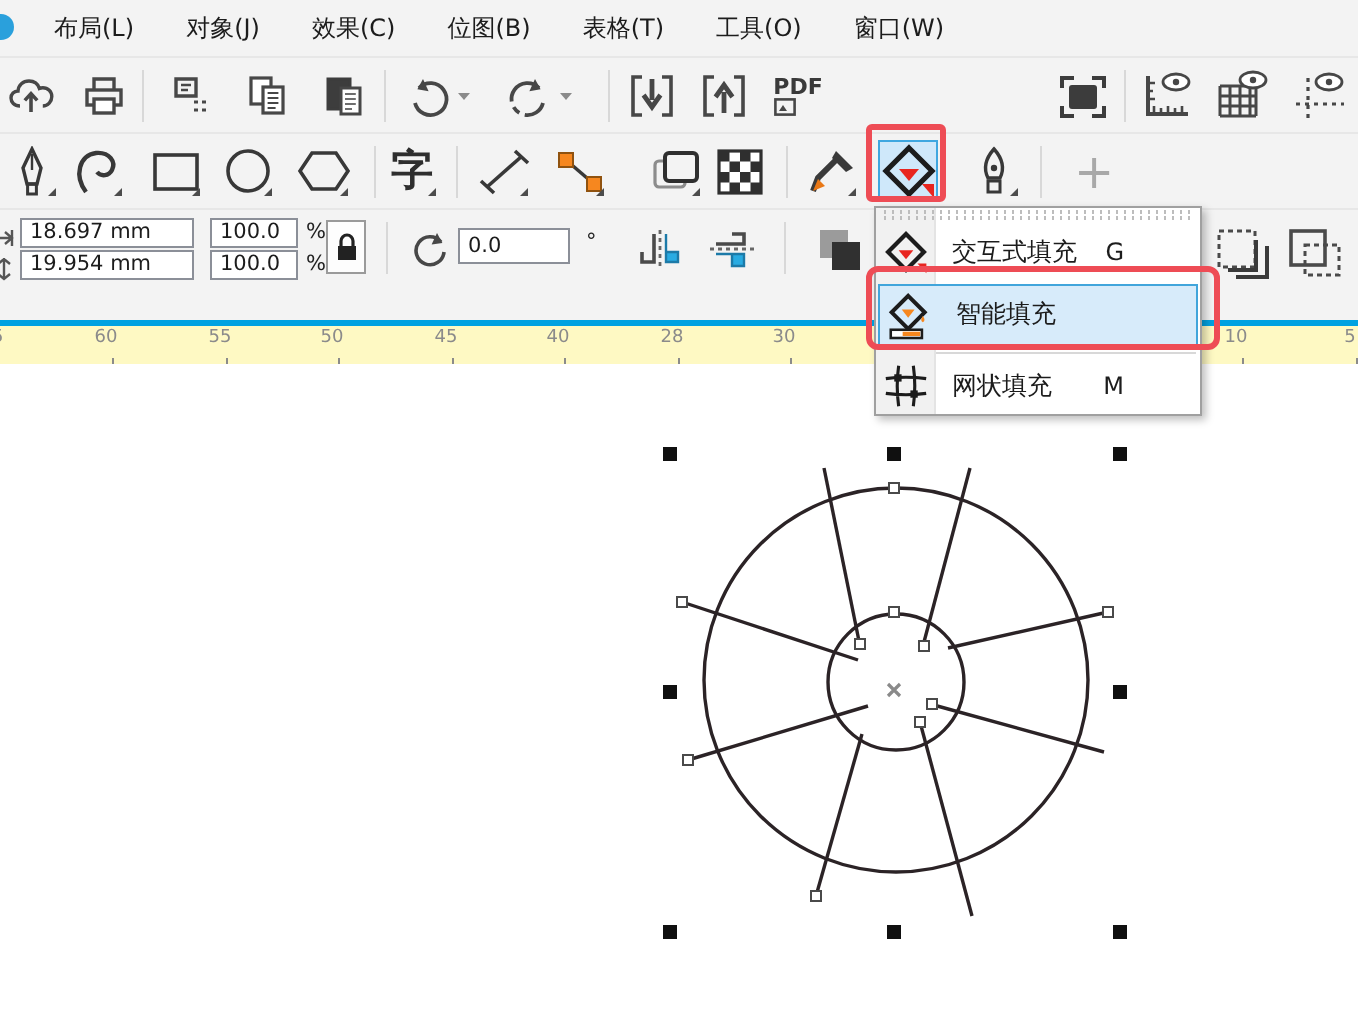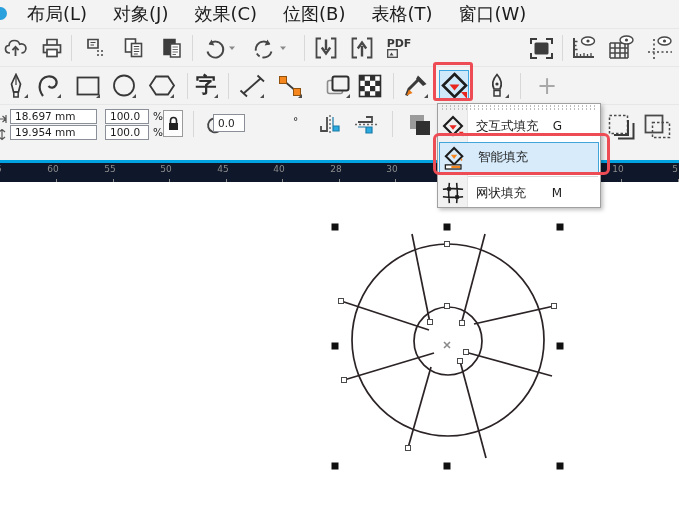--- a/index.html
+++ b/index.html
@@ -1,40 +1,40 @@
 <!DOCTYPE html>
 <html><head>
 <meta charset="utf-8">
 <style>
   html,body{margin:0;padding:0;}
   .screen{position:relative;width:679px;height:508px;overflow:hidden;background:#ffffff;
           font-family:"DejaVu Sans",sans-serif;color:#1c1c1c;}
   
   .menubar{position:absolute;left:0;top:0;width:679px;height:28px;background:#f3f3f3;
            display:flex;align-items:center;padding-left:14px;box-sizing:border-box;}
-  .menubar .mitem{font-size:18px;padding:0 13px;height:28px;line-height:28px;cursor:default;}
+  .menubar .mitem{font-size:12px;padding:0 13px;height:28px;line-height:28px;cursor:default;}
   .appdisc{position:absolute;left:-6px;top:7px;width:13px;height:13px;border-radius:50%;background:#2aa0dc;}
   .row2{position:absolute;left:0;top:28px;width:679px;height:38px;background:#f3f3f3;border-top:1px solid #e7e7e7;box-sizing:border-box;}
   .row3{position:absolute;left:0;top:66px;width:679px;height:38px;background:#f3f3f3;border-top:1px solid #e7e7e7;box-sizing:border-box;}
   .propbar{position:absolute;left:0;top:104px;width:679px;height:56px;background:#f3f3f3;border-top:1px solid #e7e7e7;box-sizing:border-box;}
   .vsep{position:absolute;width:1px;height:26px;background:#d8d8d8;top:6px;}
   .tbtn{position:absolute;top:5px;width:30px;height:28px;display:flex;align-items:center;justify-content:center;}
   .tool{position:absolute;top:3px;width:30px;height:31px;display:flex;align-items:center;justify-content:center;}
   .flyout:after{content:"";position:absolute;right:3px;bottom:3px;border-left:4px solid transparent;border-bottom:4px solid #4c4c4c;}
   .fill-active{background:#cfe8fa;border:1px solid #3fa7e0;box-sizing:border-box;}
   
   .combo{position:absolute;left:427px;top:7px;width:90px;height:22px;background:#fff;border:1px solid #8f8f8f;box-sizing:border-box;display:flex;}
   .combo .val{flex:1;font-size:11.5px;line-height:20px;padding-left:6px;}
   .combo .drop{width:21px;background:#e5e5e5;border-left:1px solid #bdbdbd;display:flex;align-items:center;justify-content:center;font-size:8px;color:#555;}
   
   .pfield{position:absolute;background:#fff;border:1px solid #8b8f98;box-sizing:border-box;font-size:10.5px;line-height:13px;padding-left:4px;overflow:hidden;white-space:nowrap;}
   .plabel{position:absolute;font-size:10.5px;color:#222;}
   .lockbtn{position:absolute;left:163px;top:5px;width:20px;height:27px;background:#fdfdfd;border:1px solid #9a9a9a;box-sizing:border-box;display:flex;align-items:center;justify-content:center;}
   
-  .ruler{position:absolute;left:0;top:160px;width:679px;height:27px;background:#0f172a;border-bottom:1px solid #d5d5d5;box-sizing:border-box;}
+  .ruler{position:absolute;left:0;top:160px;width:679px;height:27px;background:#fef9c3;border-bottom:1px solid #d5d5d5;box-sizing:border-box;}
   .cyanline{position:absolute;left:0;top:0;width:679px;height:3px;background:#00a2e1;}
   .rlabel{position:absolute;top:4px;width:22px;text-align:center;font-size:9px;color:#8b8b8b;}
   .rtick{position:absolute;bottom:1px;width:1px;height:2px;background:#a2a2a2;}
   .rtick.major{height:6px;background:#8b8b8b;}
   
   .canvas{position:absolute;left:0;top:182px;width:679px;height:326px;background:#fff;}
   .drawsvg{position:absolute;left:0;top:0;width:679px;height:508px;z-index:1;}
   
   .menu{position:absolute;left:437px;top:103px;width:164px;height:105px;background:#fff;border:1px solid #a0a0a0;
         box-shadow:2px 2px 4px rgba(0,0,0,.25);z-index:20;box-sizing:border-box;}
@@ -56,20 +56,21 @@
 
 <div class="screen">
 
   <div class="menubar">
     <div class="appdisc"></div>
     <span class="mitem">布局(L)</span>
     <span class="mitem">对象(J)</span>
     <span class="mitem">效果(C)</span>
     <span class="mitem">位图(B)</span>
     <span class="mitem">表格(T)</span>
+    <span class="mitem">工具(O)</span>
     <span class="mitem">窗口(W)</span>
   </div>
 
   <div class="row2">
     <div class="tbtn" style="left:2px">
       <svg width="26" height="24" viewBox="0 0 26 24">
         <path d="M6 17 C3 17 1.5 15 1.5 13 C1.5 11 3 9.5 5 9.5 C5.2 6.5 7.5 4.5 10.5 4.5 C13 4.5 15 6 15.7 8.2 C16.2 8 16.8 7.9 17.4 7.9 C20 7.9 21.9 9.8 21.9 12.3 C21.9 14.8 20 17 17.4 17" fill="none" stroke="#474747" stroke-width="1.7"></path>
         <path d="M11.5 20 V11.5 M8.4 14.2 L11.5 10.8 L14.6 14.2" fill="none" stroke="#474747" stroke-width="1.8"></path>
       </svg>
     </div>
@@ -274,21 +275,21 @@
       <svg width="13" height="15" viewBox="0 0 13 15">
         <path d="M3.5 7 V4.5 A3 3 0 0 1 9.5 4.5 V7" fill="none" stroke="#222" stroke-width="1.6"></path>
         <rect x="2" y="7" width="9" height="7" fill="#222"></rect>
       </svg>
     </div>
     <div class="vsep" style="left:193px;top:6px"></div>
     <svg width="21" height="20" viewBox="0 0 21 20" style="position:absolute;left:204px;top:10px">
       <path d="M16.5 6 A7 7 0 1 0 18 11" fill="none" stroke="#474747" stroke-width="1.8"></path>
       <path d="M14.5 1.5 L17.2 6.5 L11.8 7.3 Z" fill="#474747"></path>
     </svg>
-    <div class="pfield" style="left:213px;top:9px;width:32px;height:18px;line-height:16px">0.0</div>
+    <div class="pfield" style="left:229px;top:9px;width:56px;height:18px;line-height:16px">0.0</div>
     <span class="plabel" style="left:293px;top:10px">°</span>
     <div style="position:absolute;left:317px;top:9px">
       <svg width="26" height="22" viewBox="0 0 26 22">
         <path d="M10 3 V17 H4 V12" fill="none" stroke="#4a4a4a" stroke-width="1.8"></path>
         <path d="M13 1 V21" stroke="#666" stroke-width="1.4" stroke-dasharray="2 2"></path>
         <path d="M16 3 V17 H22 V12 H16" fill="#29abe2" stroke="#1c7aa8" stroke-width="1.2"></path>
       </svg>
     </div>
     <div style="position:absolute;left:353px;top:9px">
       <svg width="26" height="22" viewBox="0 0 26 22">

